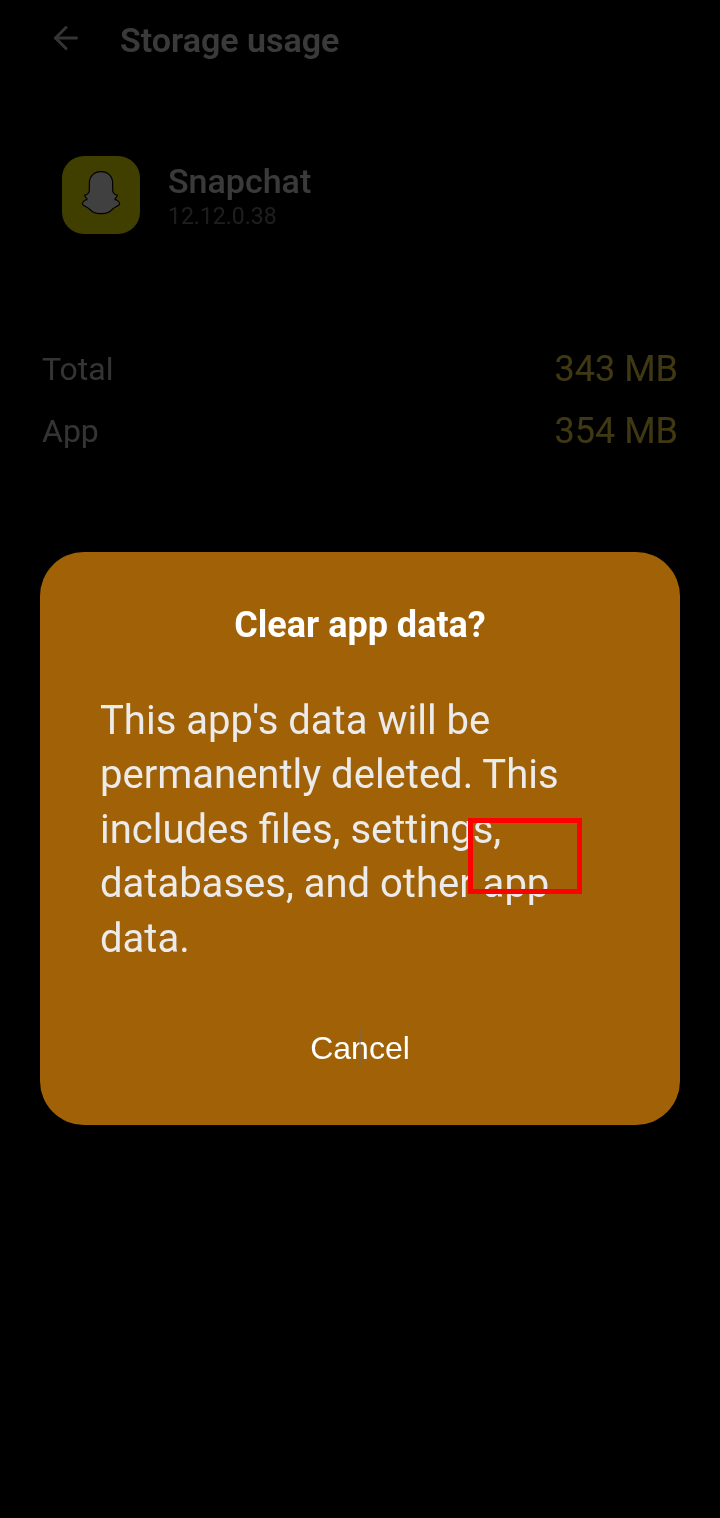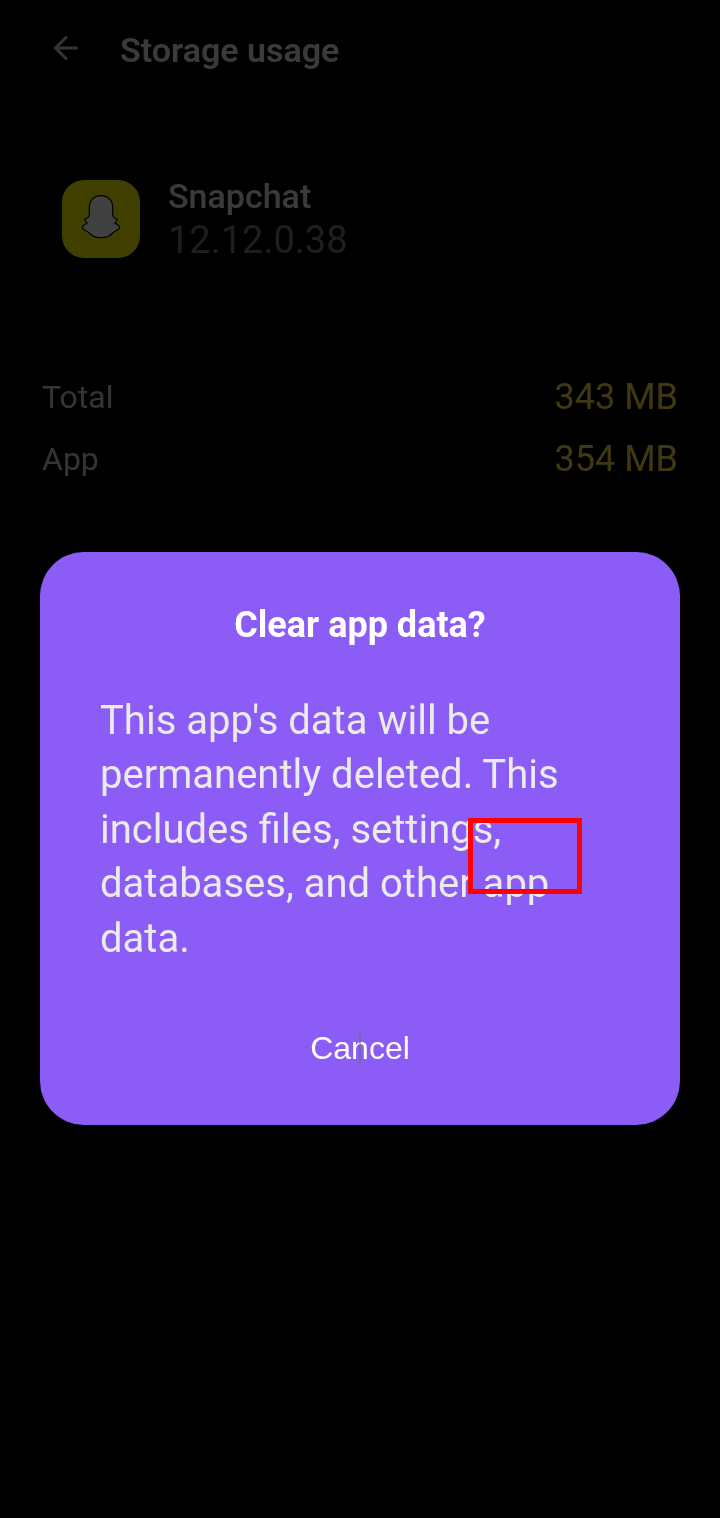--- a/index.html
+++ b/index.html
@@ -20,21 +20,21 @@
       height: 100%;
       position: relative;
     }
     .dimmed {
       opacity: 0.25;
       pointer-events: none;
     }
     .header {
       display: flex;
       align-items: center;
-      padding: 30px 48px;
+      padding: 20px 48px;
       gap: 36px;
     }
     .back-arrow {
       color: #d0d0d0;
     }
     .page-title {
       color: #e8e8e8;
       font-size: 34px;
       font-weight: 600;
     }
@@ -62,21 +62,21 @@
       flex-direction: column;
       gap: 2px;
     }
     .app-name {
       color: #e8e8e8;
       font-size: 34px;
       font-weight: 500;
     }
     .app-version {
       color: #7a7a7a;
-      font-size: 38px;
+      font-size: 23px;
       font-weight: 400;
     }
     .storage-list {
       padding: 64px 42px 0;
     }
     .storage-row {
       display: flex;
       justify-content: space-between;
       align-items: center;
       padding: 10px 0;
@@ -96,21 +96,21 @@
       top: 0;
       left: 0;
       width: 100%;
       height: 100%;
       display: flex;
       align-items: flex-start;
       justify-content: center;
       padding-top: 552px;
     }
     .modal {
-      background: #8b5cf6;
+      background: #a16207;
       border-radius: 44px;
       width: 640px;
       padding: 52px 60px 38px;
     }
     .modal-title {
       color: #ffffff;
       font-size: 36px;
       font-weight: 700;
       text-align: center;
       margin-bottom: 48px;

